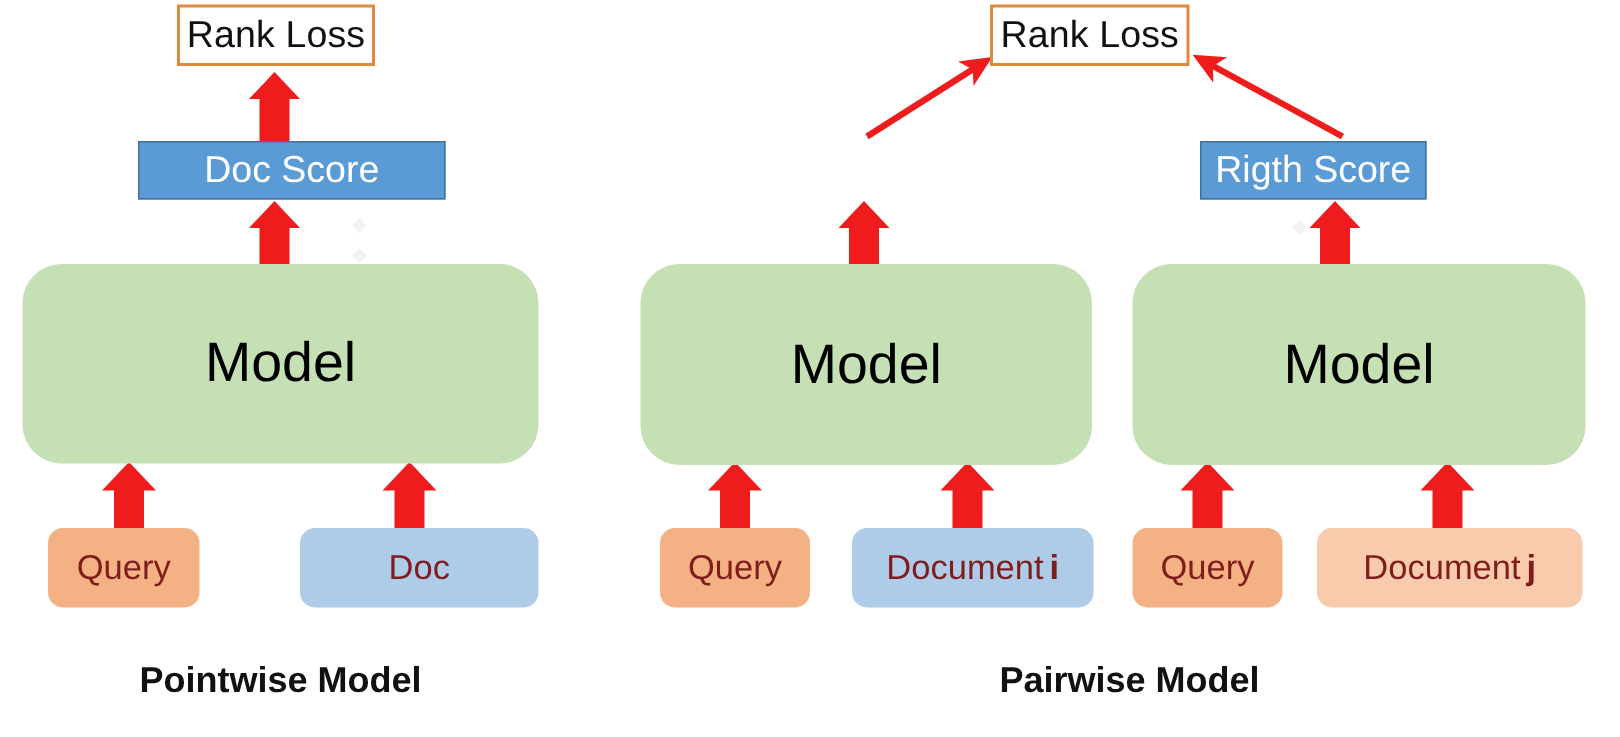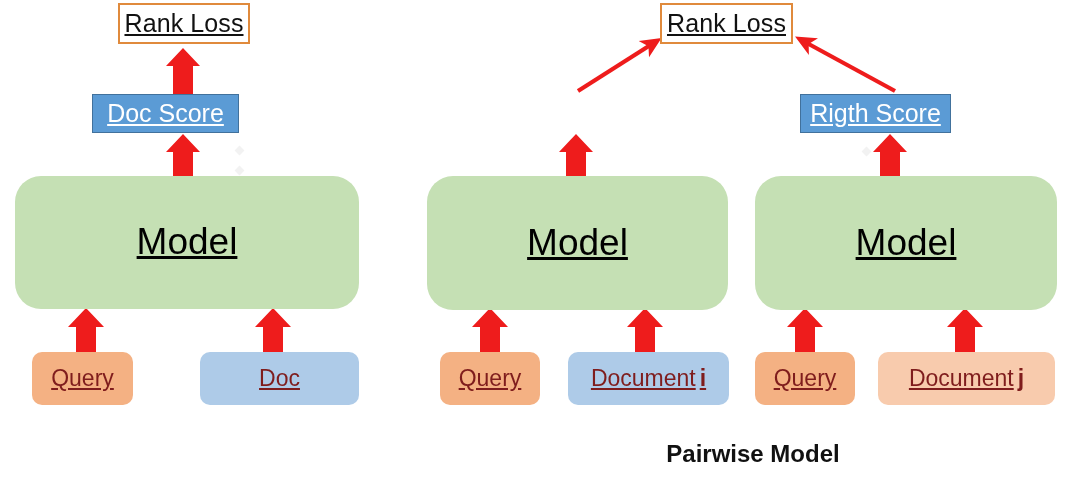--- a/index.html
+++ b/index.html
@@ -19,21 +19,20 @@
   }
   .node {
     position: absolute;
     box-sizing: border-box;
     display: flex;
     align-items: center;
     justify-content: center;
     text-align: right;
     line-height: 1.1;
     white-space: nowrap;
-    text-decoration: underline;
   }
 
   
   .rank-loss {
     background: #ffffff;
     border: 2px solid #E08A3C;
     color: #111111;
     font-size: 25px;
     letter-spacing: .1px;
   }
@@ -161,28 +160,29 @@
     <g>
       <path d="M795,356 L795,327 L787,327 L805,308 L823,327 L815,327 L815,356 Z" fill="#EE1C1C"></path>
     </g>
     <g>
       <path d="M955,356 L955,327 L947,327 L965,308 L983,327 L975,327 L975,356 Z" fill="#EE1C1C"></path>
     </g>
   </svg>
 
   <div class="node rank-loss" style="left:118px; top:3px; width:132px; height:41px;">Rank Loss</div>
 
-  <div class="node score" style="left:92px; top:94px; width:147px; height:39px;">Doc Score</div>
+  <div class="node score" style="left:92px; top:94px; width:205px; height:39px;">Doc Score</div>
 
   <div class="node model" style="left:15px; top:176px; width:344px; height:133px;">Model</div>
 
   <div class="node chip chip-query" style="left:32px; top:352px; width:101px; height:53px;">Query</div>
 
   <div class="node chip chip-doc" style="left:200px; top:352px; width:159px; height:53px;">Doc</div>
 
+  <div class="caption" style="left:0px; top:440px; width:374px;">Pointwise Model</div>
 
   <div class="node rank-loss" style="left:660px; top:3px; width:133px; height:41px;">Rank Loss</div>
 
 
   <div class="node score" style="left:800px; top:94px; width:151px; height:39px;">Rigth Score</div>
 
   <div class="node model" style="left:427px; top:176px; width:301px; height:134px;">Model</div>
 
   <div class="node model" style="left:755px; top:176px; width:302px; height:134px;">Model</div>
 

